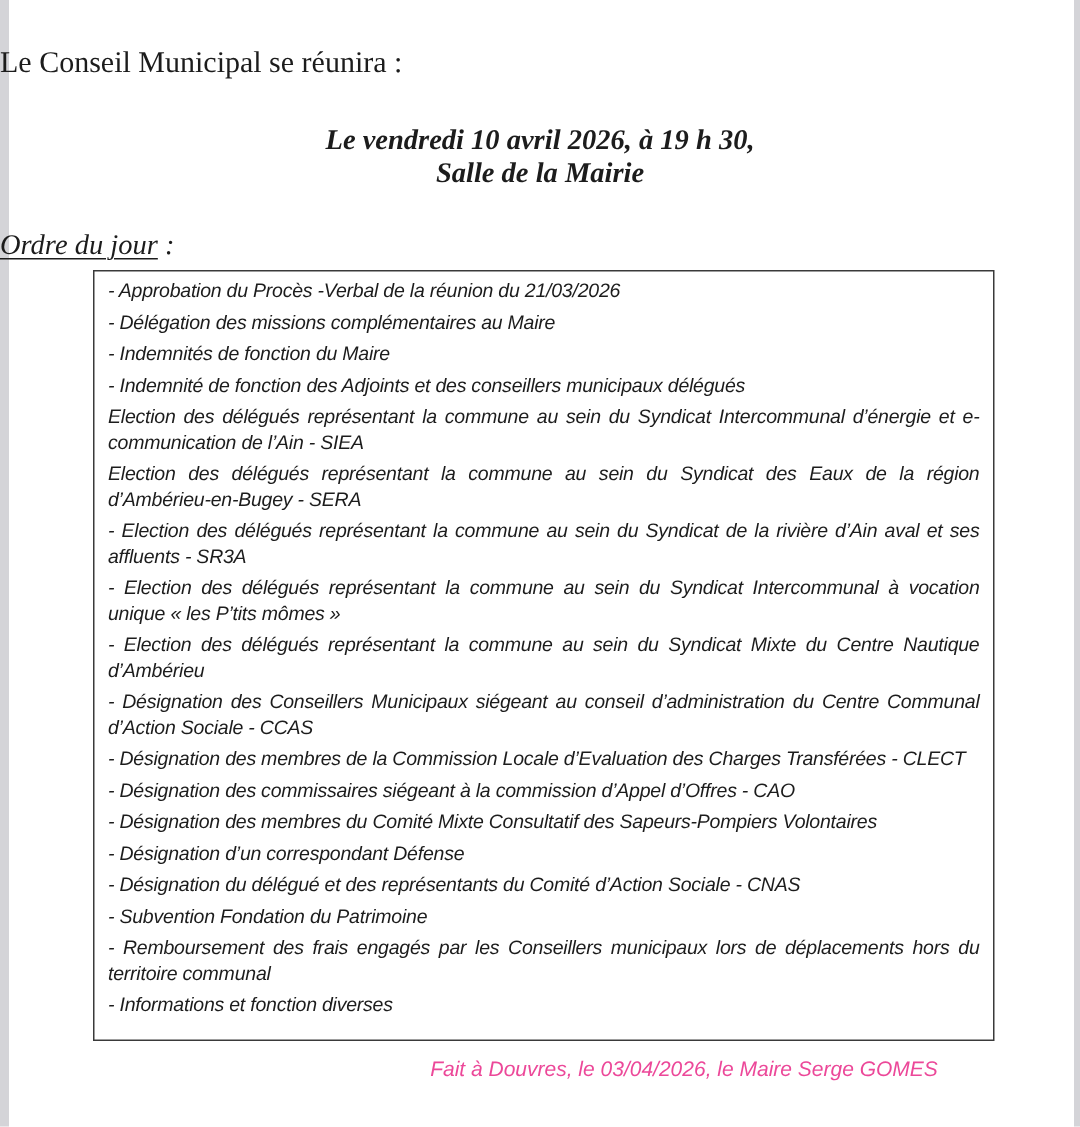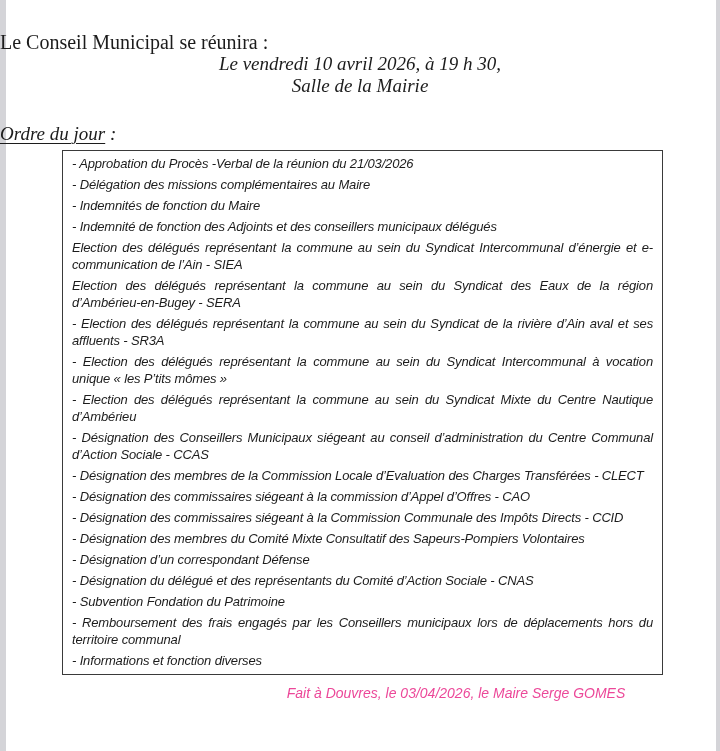--- a/index.html
+++ b/index.html
@@ -32,23 +32,24 @@
   .doc-title {
     margin: 0;
     font-size: 20px;
     font-weight: normal;
     line-height: 22px;
     text-align: left;
     font-family: "Liberation Serif", serif;
   }
 
   .meeting-block {
+    margin-top: 30px;
     text-align: center;
     font-style: italic;
-    font-weight: normal;
+    font-weight: bold;
     font-size: 19px;
     line-height: 22px;
     font-family: "Liberation Serif", serif;
   }
 
   .agenda-heading {
     margin-top: 26px;
     text-align: left;
     font-style: italic;
     font-size: 19px;
@@ -58,21 +59,21 @@
   .agenda-heading .underlined {
     text-decoration: underline;
     text-underline-offset: 3px;
     text-decoration-thickness: 1px;
   }
 
   .agenda-box {
     margin: 6px 0 0 62px;
     width: 581px;
     border: 1px solid #3a3a3a;
-    padding: 4px 9px 5px 9px;
+    padding: 4px 9px 15px 9px;
     background: #ffffff;
   }
   .agenda-item {
     margin: 0 0 4px 0;
     font-family: "Liberation Sans", sans-serif;
     font-style: italic;
     font-size: 13px;
     letter-spacing: -0.15px;
     line-height: 17px;
     text-align: justify;
@@ -118,21 +119,20 @@
     <p class="agenda-item">- Indemnités de fonction du Maire</p>
     <p class="agenda-item">- Indemnité de fonction des Adjoints et des conseillers municipaux délégués</p>
     <p class="agenda-item">Election des délégués représentant la commune au sein du Syndicat Intercommunal d’énergie et e-communication de l’Ain - SIEA</p>
     <p class="agenda-item">Election des délégués représentant la commune au sein du Syndicat des Eaux de la région d’Ambérieu-en-Bugey - SERA</p>
     <p class="agenda-item">- Election des délégués représentant la commune au sein du Syndicat de la rivière d’Ain aval et ses affluents - SR3A</p>
     <p class="agenda-item">- Election des délégués représentant la commune au sein du Syndicat Intercommunal à vocation unique « les P’tits mômes »</p>
     <p class="agenda-item">- Election des délégués représentant la commune au sein du Syndicat Mixte du Centre Nautique d’Ambérieu</p>
     <p class="agenda-item">- Désignation des Conseillers Municipaux siégeant au conseil d’administration du Centre Communal d’Action Sociale - CCAS</p>
     <p class="agenda-item">- Désignation des membres de la Commission Locale d’Evaluation des Charges Transférées - CLECT</p>
     <p class="agenda-item">- Désignation des commissaires siégeant à la commission d’Appel d’Offres - CAO</p>
-    <p class="agenda-item">- Désignation des commissaires siégeant à la Commission Communale des Impôts Directs - CCID</p>
     <p class="agenda-item">- Désignation des membres du Comité Mixte Consultatif des Sapeurs-Pompiers Volontaires</p>
     <p class="agenda-item">- Désignation d’un correspondant Défense</p>
     <p class="agenda-item">- Désignation du délégué et des représentants du Comité d’Action Sociale - CNAS</p>
     <p class="agenda-item">- Subvention Fondation du Patrimoine</p>
     <p class="agenda-item">- Remboursement des frais engagés par les Conseillers municipaux lors de déplacements hors du territoire communal</p>
     <p class="agenda-item">- Informations et fonction diverses</p>
   </div>
 
   <div class="signature-line">Fait à Douvres, le 03/04/2026, le Maire Serge GOMES</div>
 

